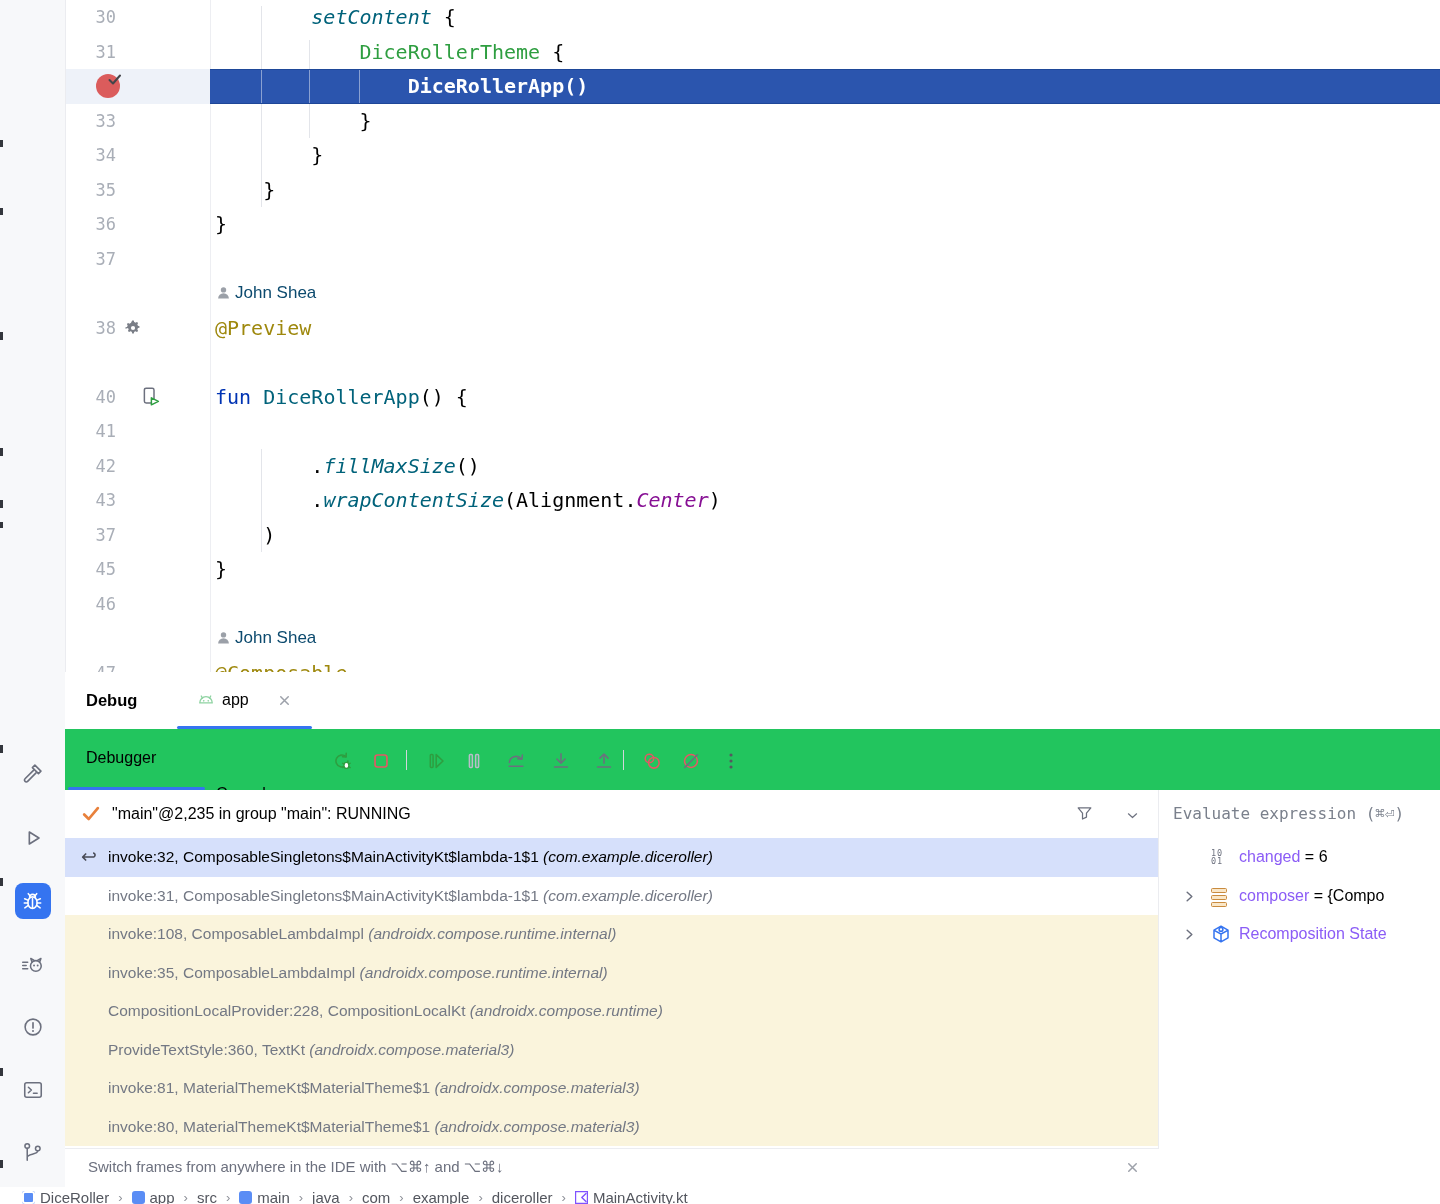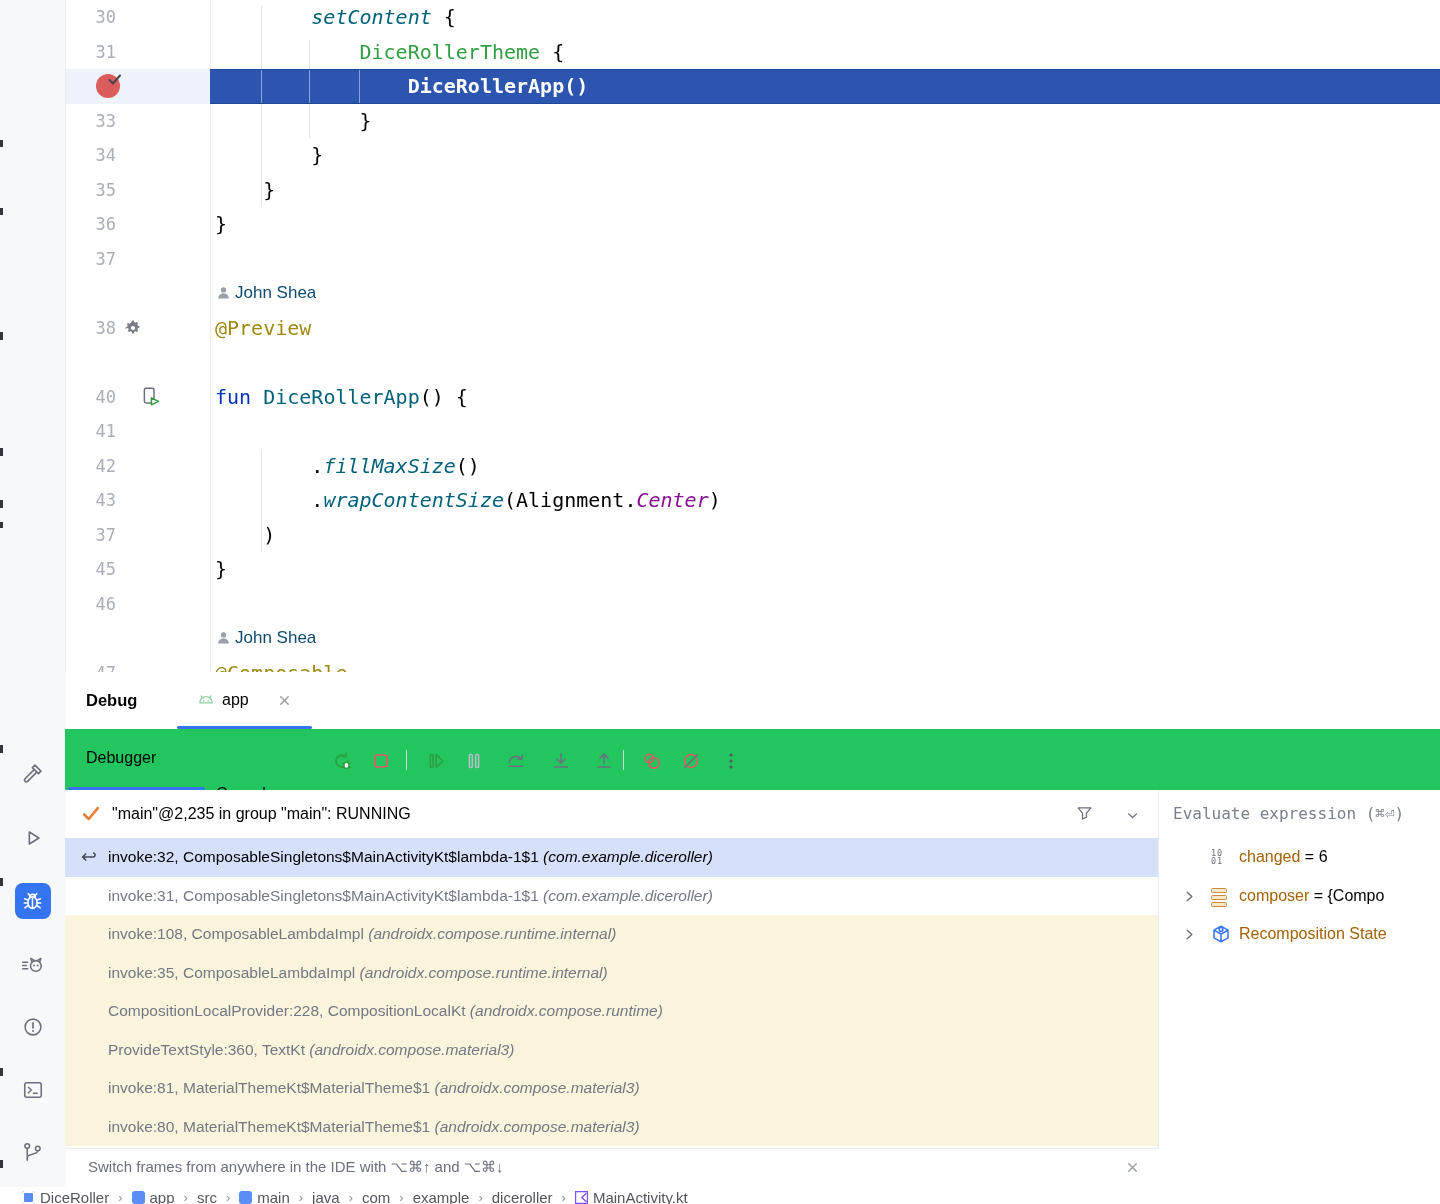--- a/index.html
+++ b/index.html
@@ -50,21 +50,21 @@
   .frame-row.user{background:#fff;color:#73788
 4;color:#737884;}
   .frame-row.lib{background:#faf4dc;color:#737884;}
   .frame-pkg{font-style:italic;}
   .frame-icon{position:absolute;left:16px;top:0;line-height:38.5px;font-size:19px;color:#494b57;}
   .vars{left:1159px;top:838px;width:281px;height:311px;background:#fff;overflow:hidden;}
   .var-row{position:relative;width:100%;height:38.5px;line-height:38.5px;font-size:16px;white-space:nowrap;cursor:pointer;}
   .var-chev{position:absolute;left:24px;top:13px;}
   .var-icon{position:absolute;left:52px;top:9px;width:20px;height:20px;}
   .var-txt{position:absolute;left:80px;}
-  .var-name{color:#a16207;}
+  .var-name{color:#8b5cf6;}
   .var-val{color:#000;}
   .binary-ic{font-family:"DejaVu Sans Mono",monospace;font-size:8.5px;line-height:8px;color:#6c707e;
              letter-spacing:1px;padding-top:2px;}
   .stack-ic{display:flex;flex-direction:column;gap:1.5px;padding-top:2px;}
   .stack-ic div{width:14px;height:3.6px;border:1.3px solid #c98b3e;background:#fae7c8;border-radius:1.5px;}
   .hintbar{left:65px;top:1148px;width:1093px;height:38px;background:#fff;border-top:1px solid #ebecf0;border-bottom:1px solid #ebecf0;}
   .hint-text{position:absolute;left:23px;line-height:36px;font-size:15px;color:#6c707e;}
   .crumbs{left:0;top:1187px;width:1440px;height:17px;background:#fff;overflow:hidden;}
   .crumbs-inner{display:flex;align-items:flex-start;padding-left:22px;gap:9px;font-size:15px;color:#53565e;line-height:22px;}
   .crumb{display:flex;align-items:flex-start;gap:5px;}

